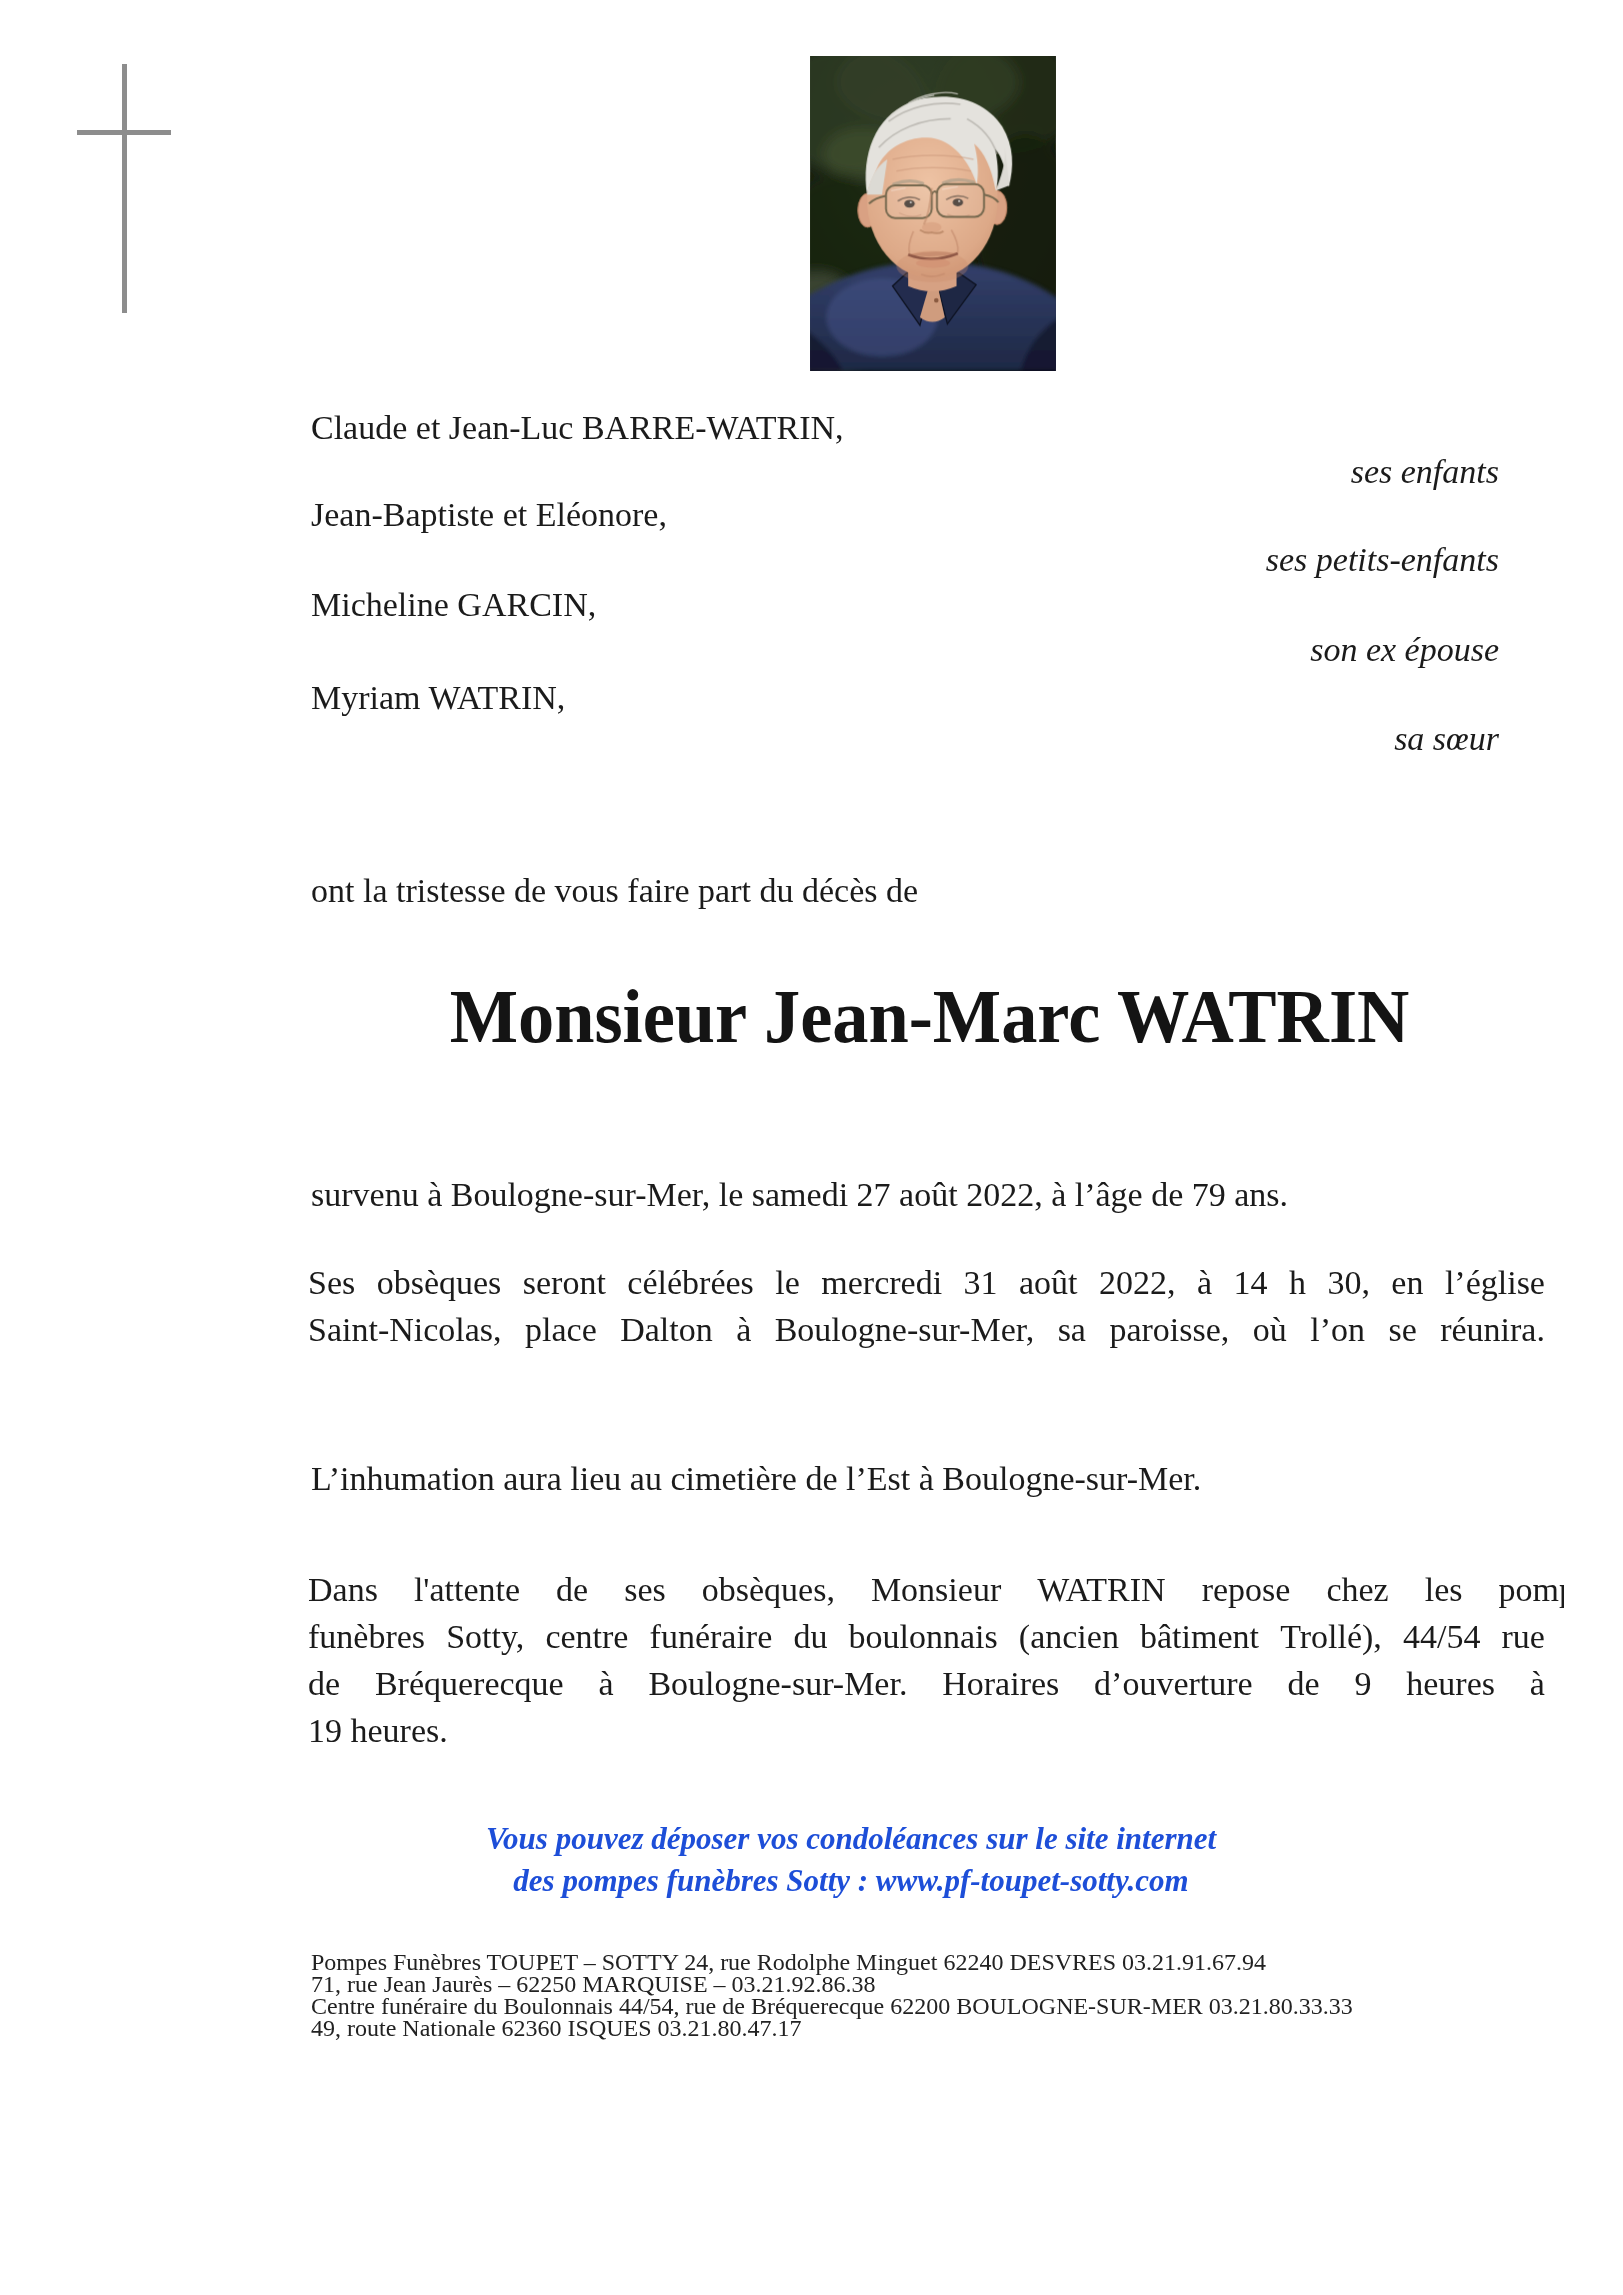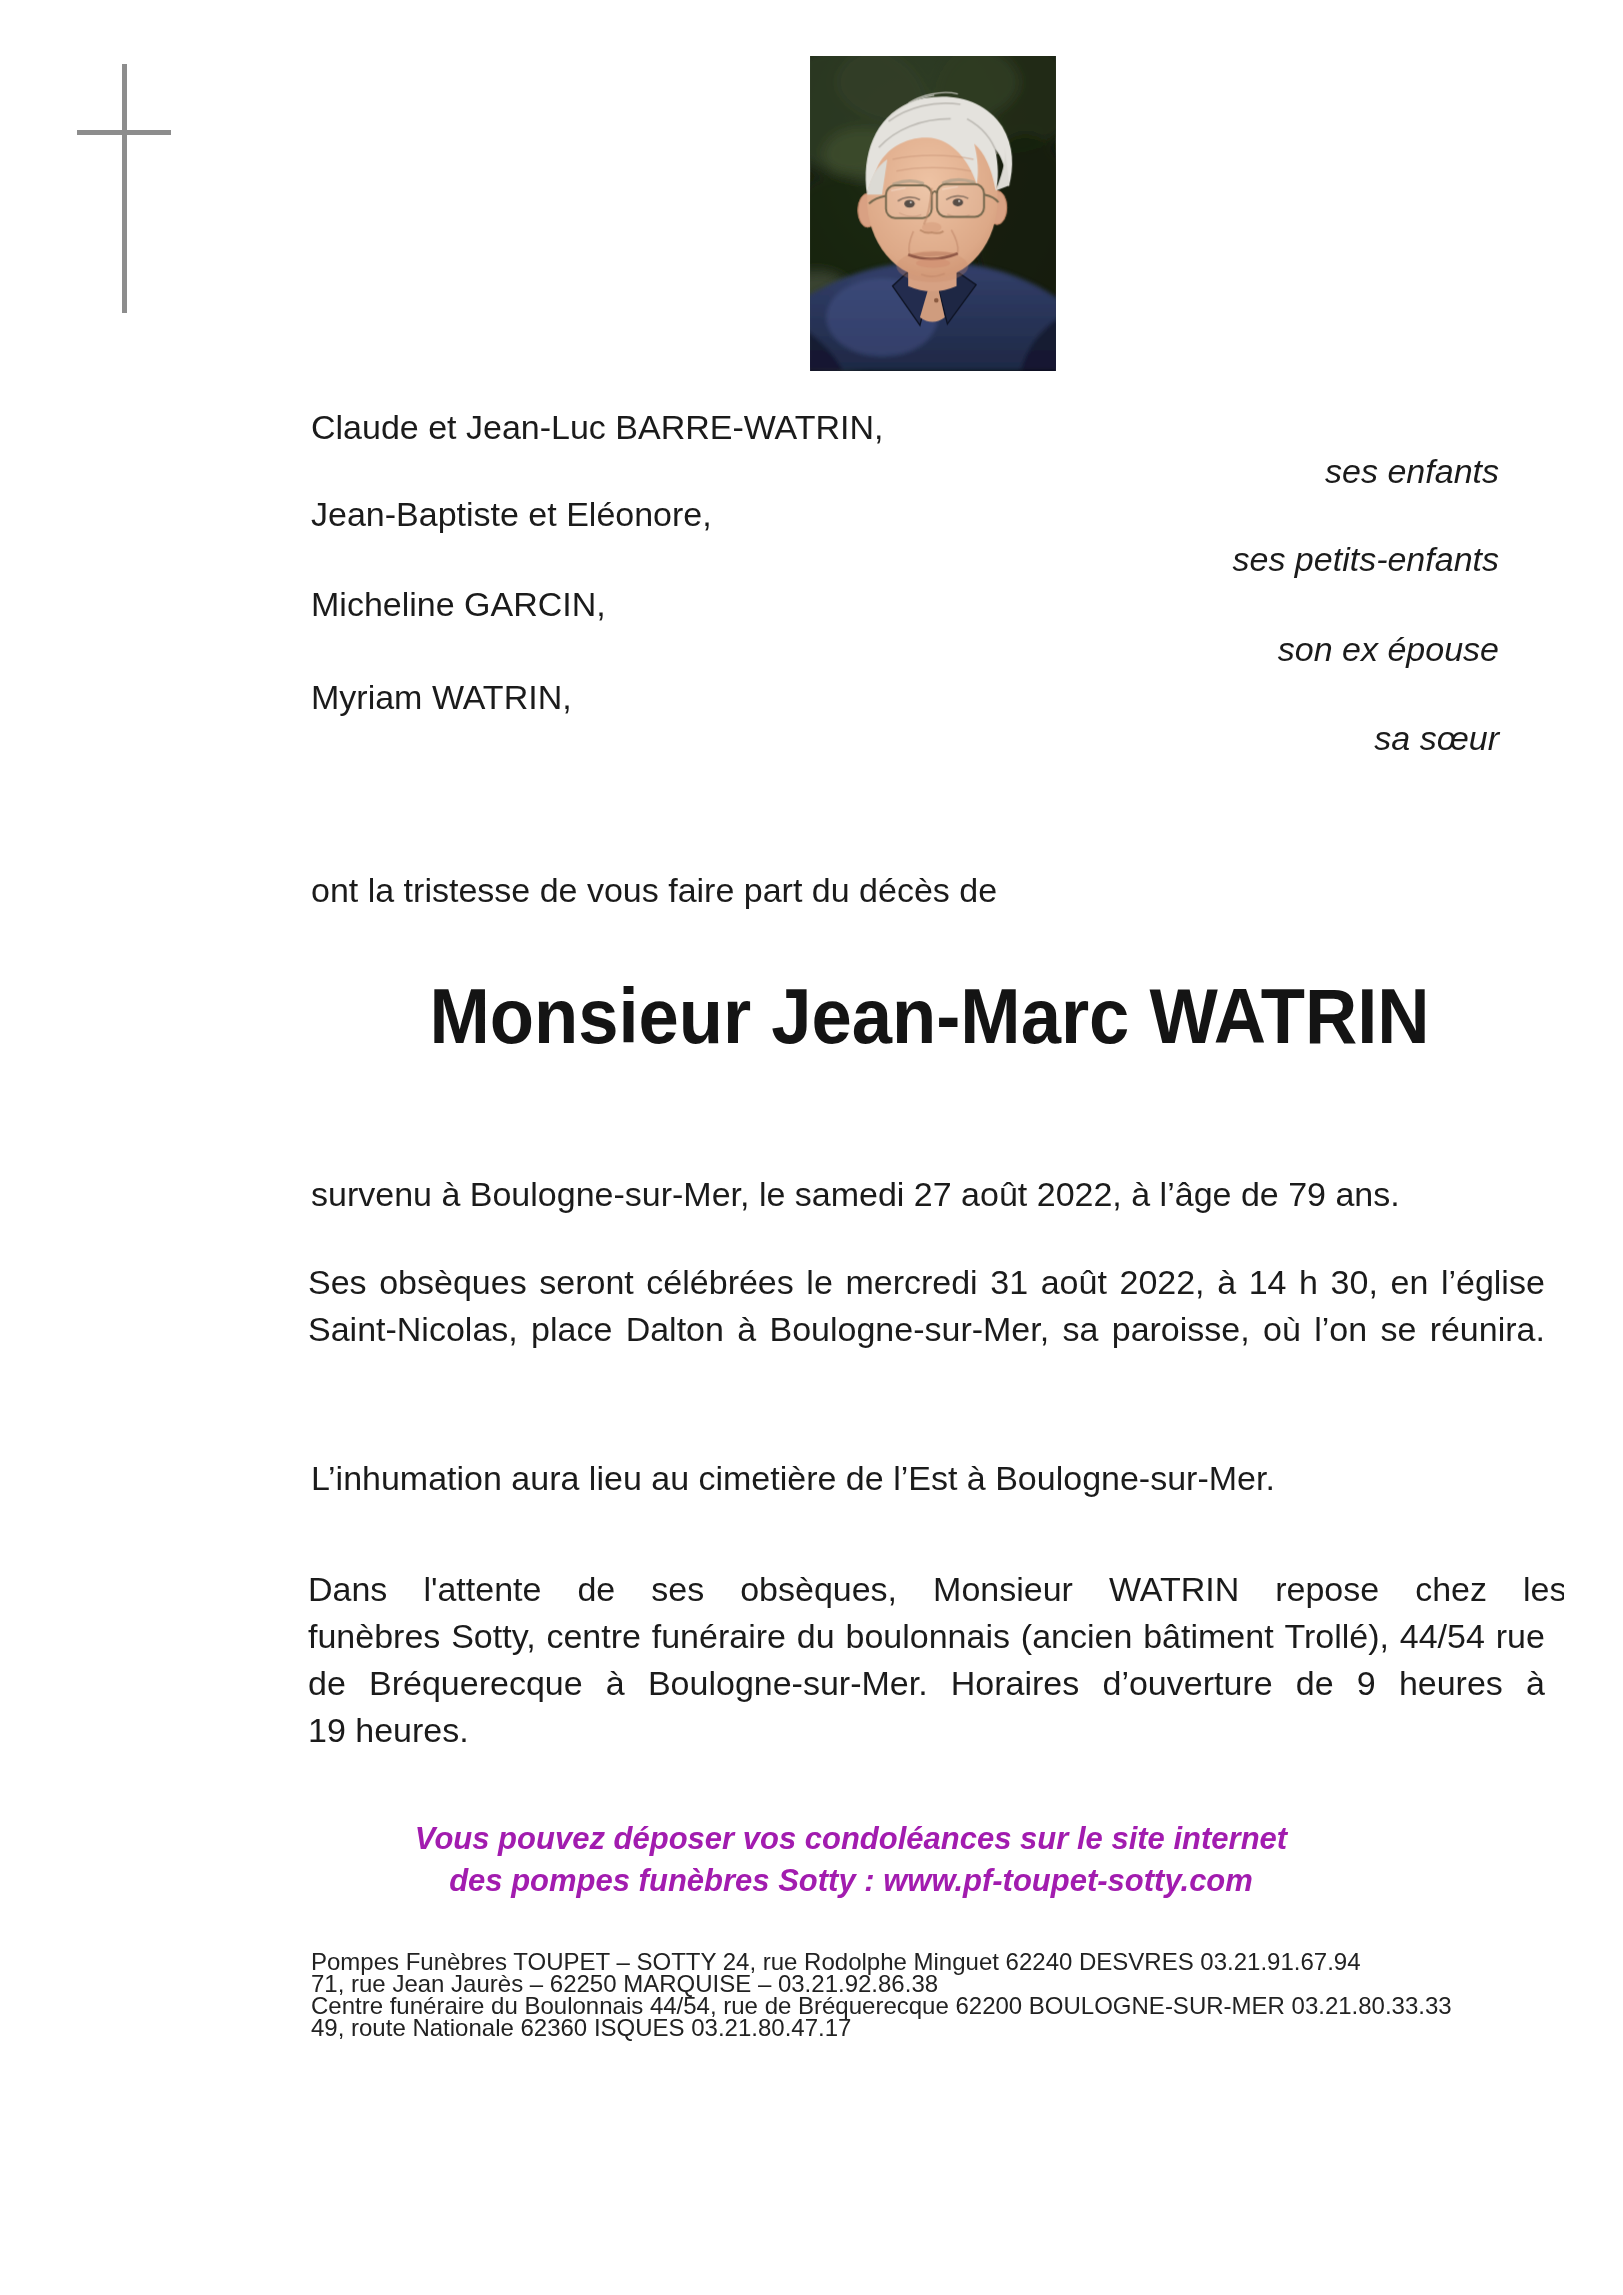--- a/index.html
+++ b/index.html
@@ -1,21 +1,21 @@
 <!DOCTYPE html>
 <html style="font-size:10.5px"><head>
 <meta charset="utf-8">
 <style>
   html,body{margin:0;padding:0;background:#ffffff;}
   .page{
     position:relative;
     width:1564px;
     height:2295px;
     background:#ffffff;
-    font-family:Liberation Sans, sans-serif;
+    font-family:Liberation Serif, serif;
     color:#1b1b1b;
     overflow:hidden;
   }
   .abs{position:absolute;}
   
   .cross-v{left:122px;top:64px;width:4.6px;height:249px;background:#8d8d8d;}
   .cross-h{left:77px;top:130px;width:94px;height:4.6px;background:#8d8d8d;}
   
   .photo{left:810px;top:56px;width:246px;height:315px;}
   .photo svg{display:block;width:100%;height:100%;}
@@ -28,21 +28,21 @@
     left:311px;width:1237px;text-align:center;
     font-size:77px;line-height:77px;font-weight:bold;color:#141414;
     transform:scaleX(0.94);transform-origin:center;
     white-space:nowrap;
   }
   .para{left:308px;width:1237px;}
   .pline{font-size:34px;line-height:47px;height:47px;}
   .cond{
     left:311px;width:1080px;text-align:center;
     font-style:italic;font-weight:bold;
-    font-size:31px;line-height:42px;color:#a21caf;
+    font-size:31px;line-height:42px;color:#1d4ed8;
   }
   .footer{
     left:311px;width:1260px;text-align:left;
     font-size:24px;line-height:22px;color:#222;
   }
 </style>
 </head>
 <body>
 
 <div class="page">

